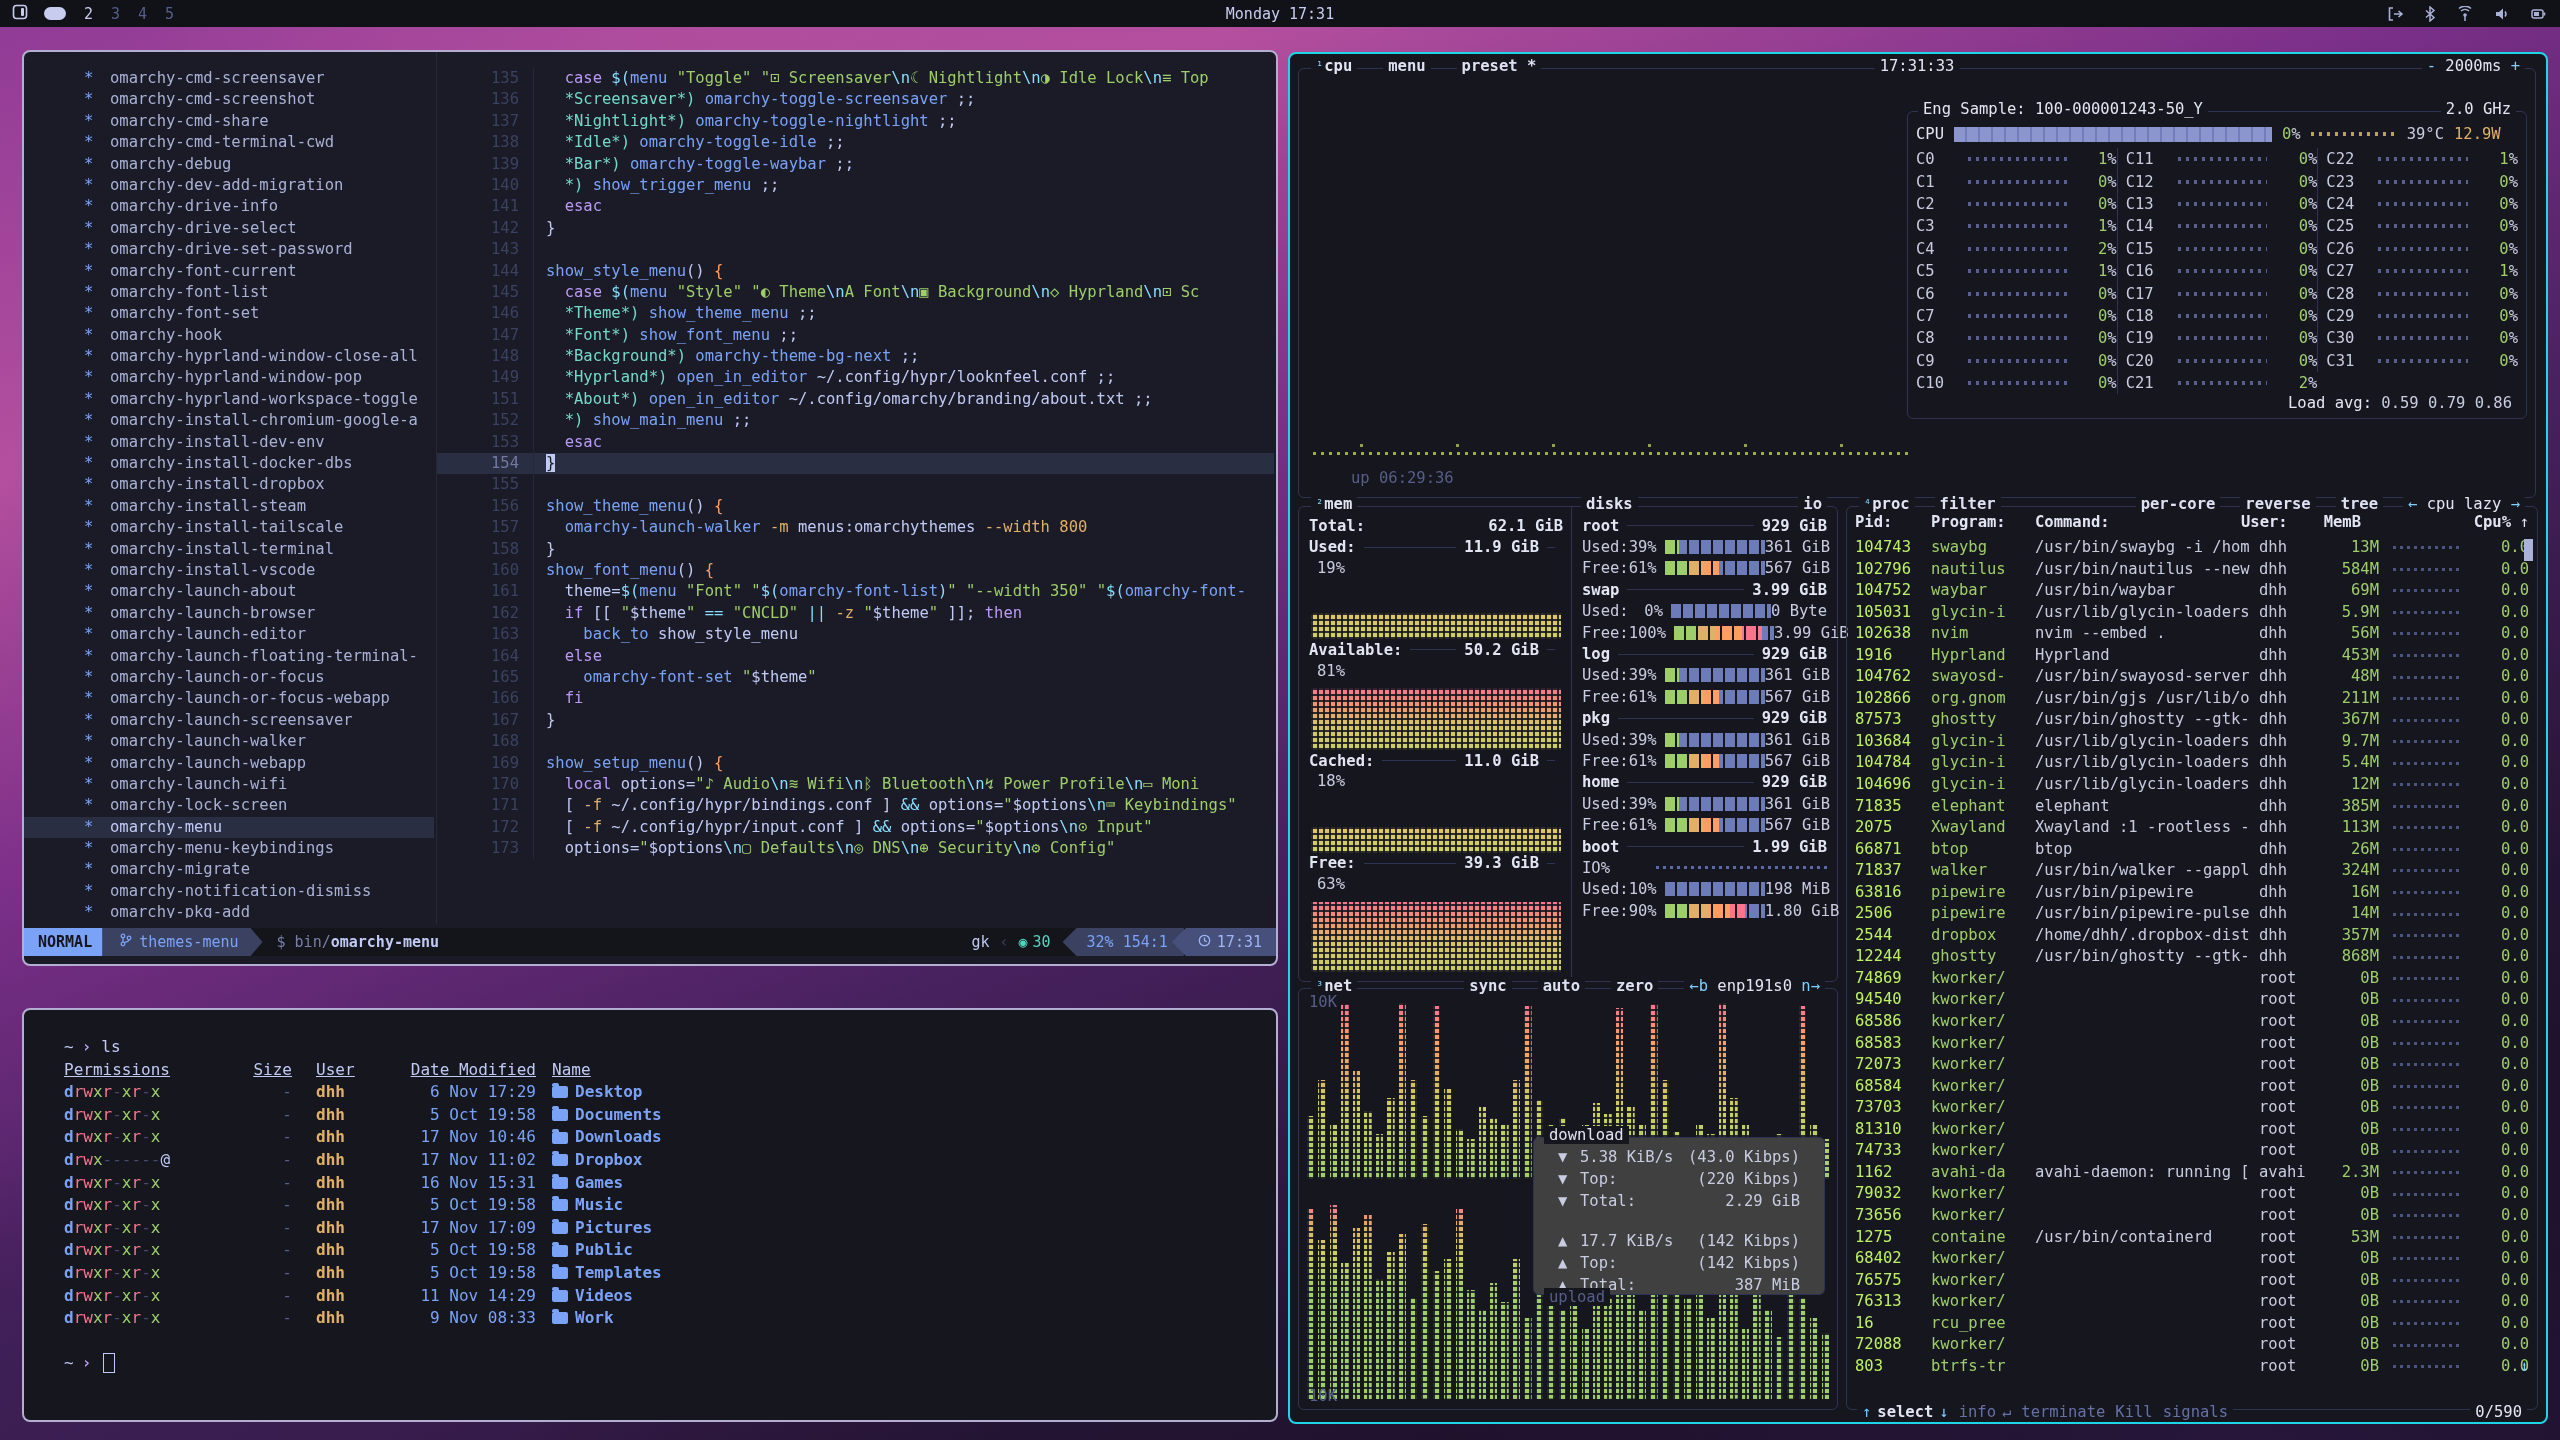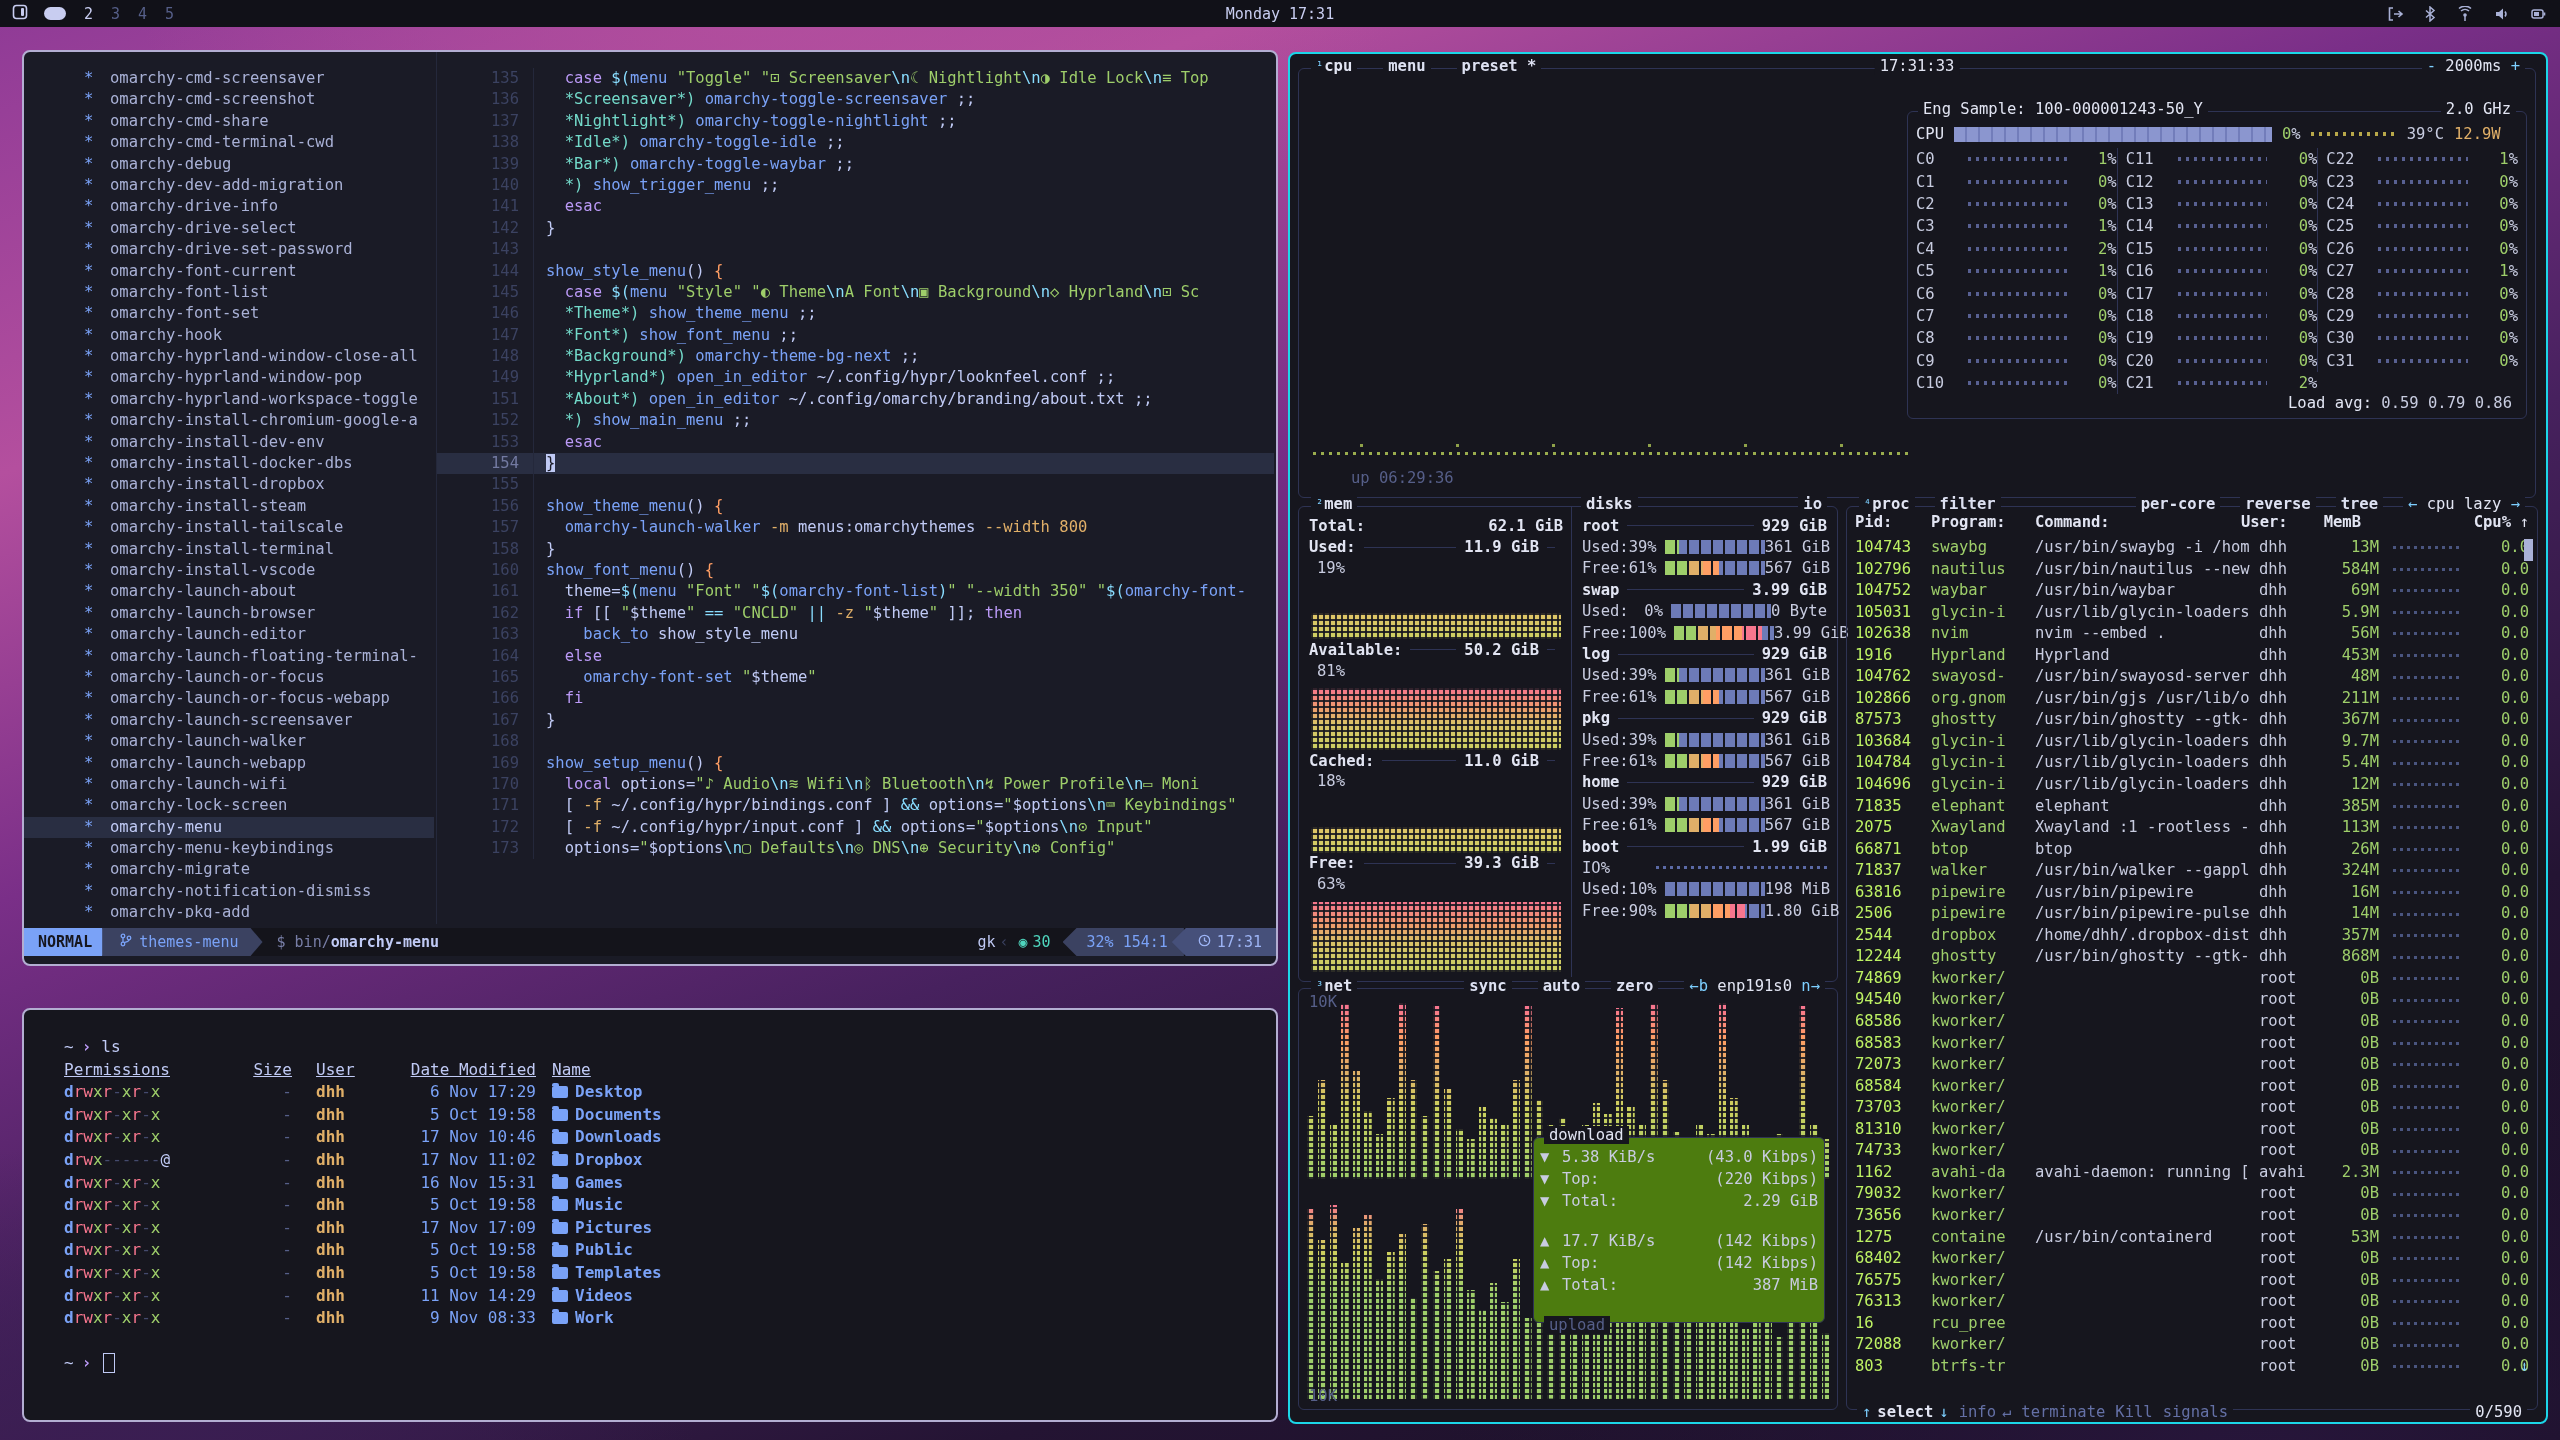--- a/index.html
+++ b/index.html
@@ -43,21 +43,21 @@
   .cblock{background:#c0caf5;color:#1a1b26}
   .sl{position:absolute;left:0;right:0;bottom:8px;height:28px;background:#14141b;display:flex;align-items:center;font-size:15px;color:#a9b1d6}
   .seg{height:100%;display:flex;align-items:center}
   .seg-mode{background:#7aa2f7;color:#16161e;font-weight:bold;padding:0 22px 0 14px;
     clip-path:polygon(0 0,calc(100% - 12px) 0,100% 50%,calc(100% - 12px) 100%,0 100%)}
   .seg-branch{background:#3b4261;color:#7aa2f7;padding:0 24px 0 18px;margin-left:-12px;gap:7px;
     clip-path:polygon(0 0,calc(100% - 12px) 0,100% 50%,calc(100% - 12px) 100%,0 100%)}
   .sl-cmd{margin-left:14px;color:#c0caf5}
   .sl-cmd .dim{color:#787ea6}
   .sl-right{margin-left:auto;display:flex;align-items:center;height:100%}
-  .sl-gk{color:#c0caf5;margin-right:4px}
+  .sl-gk{color:#c0caf5;margin-right:10px}
   .sl-sep{color:#3b4261;margin-right:10px}
   .sl-lsp{color:#4fd6be;margin-right:12px;display:flex;gap:5px;align-items:center}
   .seg-pos{background:#3b4261;color:#7aa2f7;padding:0 16px 0 24px;
     clip-path:polygon(14px 0,100% 0,100% 100%,14px 100%,0 50%)}
   .seg-time{background:#46507a;color:#9db4f5;padding:0 14px 0 26px;margin-left:-12px;gap:6px;
     clip-path:polygon(14px 0,100% 0,100% 100%,14px 100%,0 50%)}
   
   .tcontent{position:absolute;inset:0;padding:26px 0 0 40px;font-size:16px;overflow:hidden}
   .tline{height:22.6px;line-height:22.6px;color:#c0caf5;white-space:pre;display:flex;align-items:center}
   .tilde{color:#c0caf5}
@@ -134,22 +134,22 @@
   .bars{position:absolute;left:6px;right:6px;display:flex;align-items:flex-end;gap:4px}
   .bars i{flex:1;display:block}
   .dlbars{top:8px;height:180px}
   .dlbars i{background-image:linear-gradient(to top,#9ece6a 0%,#cdd05e 40%,#e0af68 60%,#ff9e64 78%,#f7768e 95%);
     background-size:100% 180px;background-position:bottom}
   .ulbars{bottom:8px;height:194px}
   .ulbars i{background-image:linear-gradient(to top,#9ece6a 0%,#9ece6a 55%,#cdd05e 75%,#e0af68 90%,#f7768e 100%);
     background-size:100% 194px;background-position:bottom}
   .scale{position:absolute;left:8px;color:#565f89;background:transparent}
   .scale.topl{top:2px}.scale.botl{bottom:2px}
-  .netinfo{position:absolute;right:12px;top:148px;width:292px;height:186px;border:1px solid #2e3354;border-radius:6px;
-    background:#4d7c0f;padding:8px 6px;box-sizing:border-box}
+  .netinfo{position:absolute;right:12px;top:148px;width:292px;height:158px;border:1px solid #2e3354;border-radius:6px;
+    background:#404040;padding:8px 24px;box-sizing:border-box}
   .ni-title{position:absolute;top:-12px;left:10px}
   .ni-bottom{position:absolute;bottom:-12px;left:10px}
   .nirow{display:flex;height:22px;line-height:22px;align-items:center;color:#c8cce0;white-space:pre}
   .nirow .arr{width:22px}
   .nirow .rv{margin-left:auto}
   .box-proc{left:556px;top:452px;width:690px;height:902px}
   .phead{position:absolute;left:8px;right:26px;top:6px;display:flex;color:#e2e5f3;font-weight:bold;white-space:pre}
   .prows{position:absolute;left:8px;right:8px;top:30px;bottom:32px;overflow:hidden}
   .prow{display:flex;height:21.55px;line-height:21.55px;white-space:pre;align-items:center}
   .cpid{width:66px;text-align:left;flex:none}

